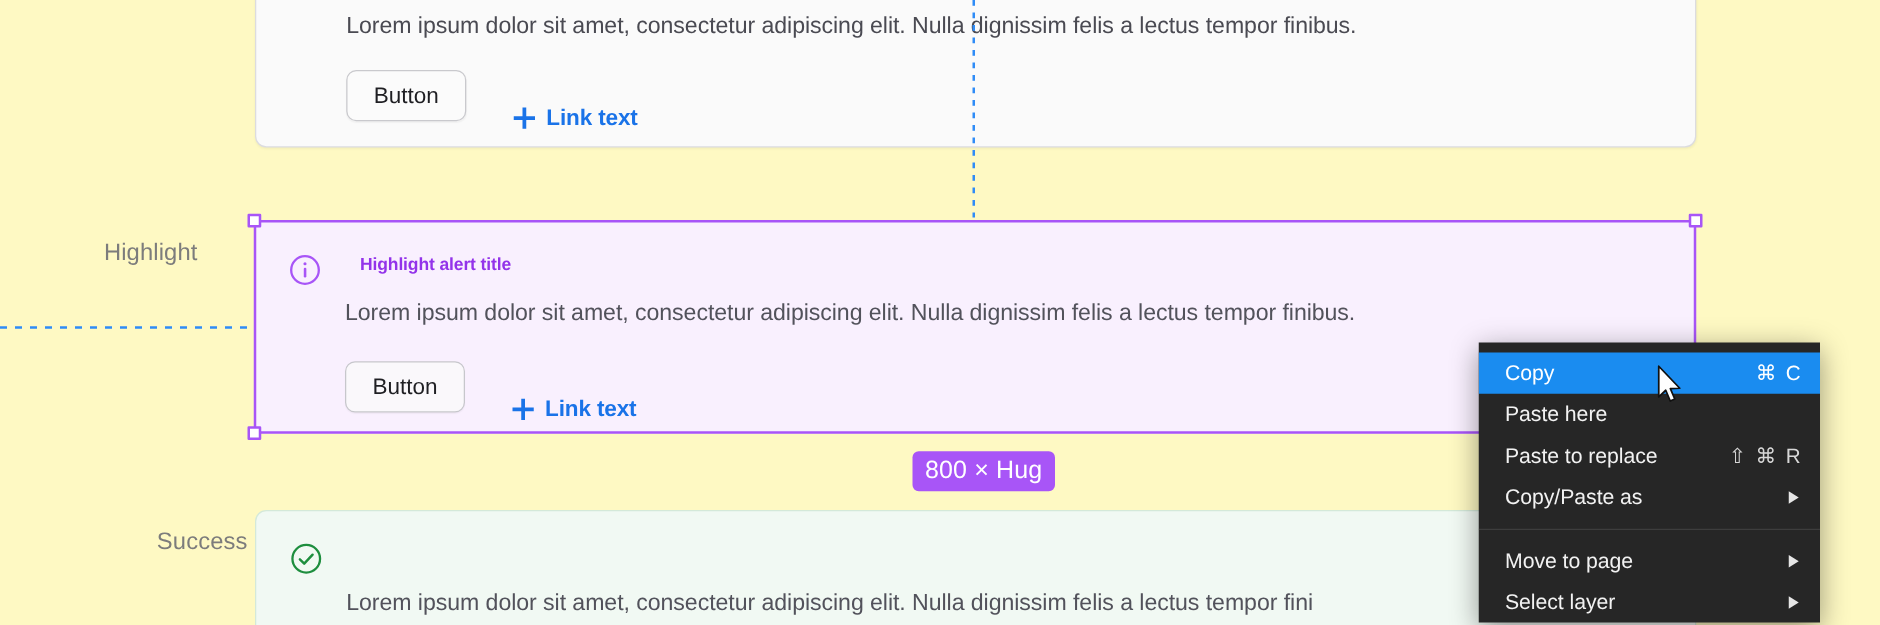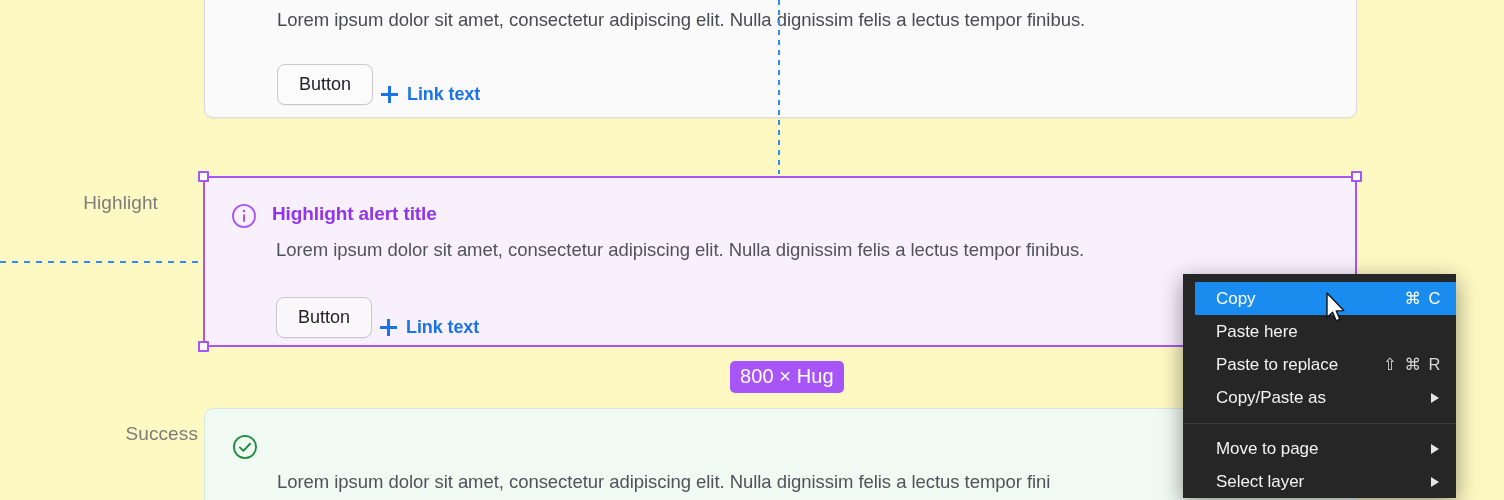--- a/index.html
+++ b/index.html
@@ -44,42 +44,42 @@
   .alert-icon {
     position: absolute;
     left: 27px;
     width: 26px;
     height: 26px;
   }
   .alert-icon svg { display: block; width: 26px; height: 26px; }
 
   .alert-title {
     position: absolute;
-    left: 68px;
-    font-size: 19px;
+    left: 84px;
+    font-size: 14px;
     font-weight: bold;
     letter-spacing: -0.1px;
     white-space: nowrap;
     text-align: right;
   }
   .alert-body {
     position: absolute;
     left: 72px;
     font-size: 18.5px;
     color: #52525b;
     letter-spacing: -0.05px;
     white-space: nowrap;
   }
 
   .alert-actions {
     position: absolute;
     left: 72px;
     display: flex;
-    align-items: flex-end;
-    gap: 8px;
+    align-items: flex-start;
+    gap: 38px;
   }
   .btn {
     font-family: "Liberation Sans", sans-serif;
     font-size: 18px;
     color: #1f1f23;
     background: #fbfbfb;
     border: 1px solid #c9c9cd;
     border-radius: 8px;
     padding: 9px 21px;
     line-height: 1.15;
@@ -207,21 +207,20 @@
   }
   .menu-item {
     position: relative;
     display: flex;
     align-items: center;
     height: 33px;
     padding: 0 14px 0 21px;
     white-space: nowrap;
     cursor: default;
     letter-spacing: -0.05px;
-    margin-left: 12px;
   }
   .menu-item.selected { background: #1a8cf0; color: #ffffff; }
   .menu-label { flex: 1 1 auto; }
   .menu-shortcut {
     flex: 0 0 auto;
     color: #d8d8d8;
     font-size: 16.5px;
     letter-spacing: 1.5px;
   }
   .menu-item.selected .menu-shortcut { color: #ffffff; }

